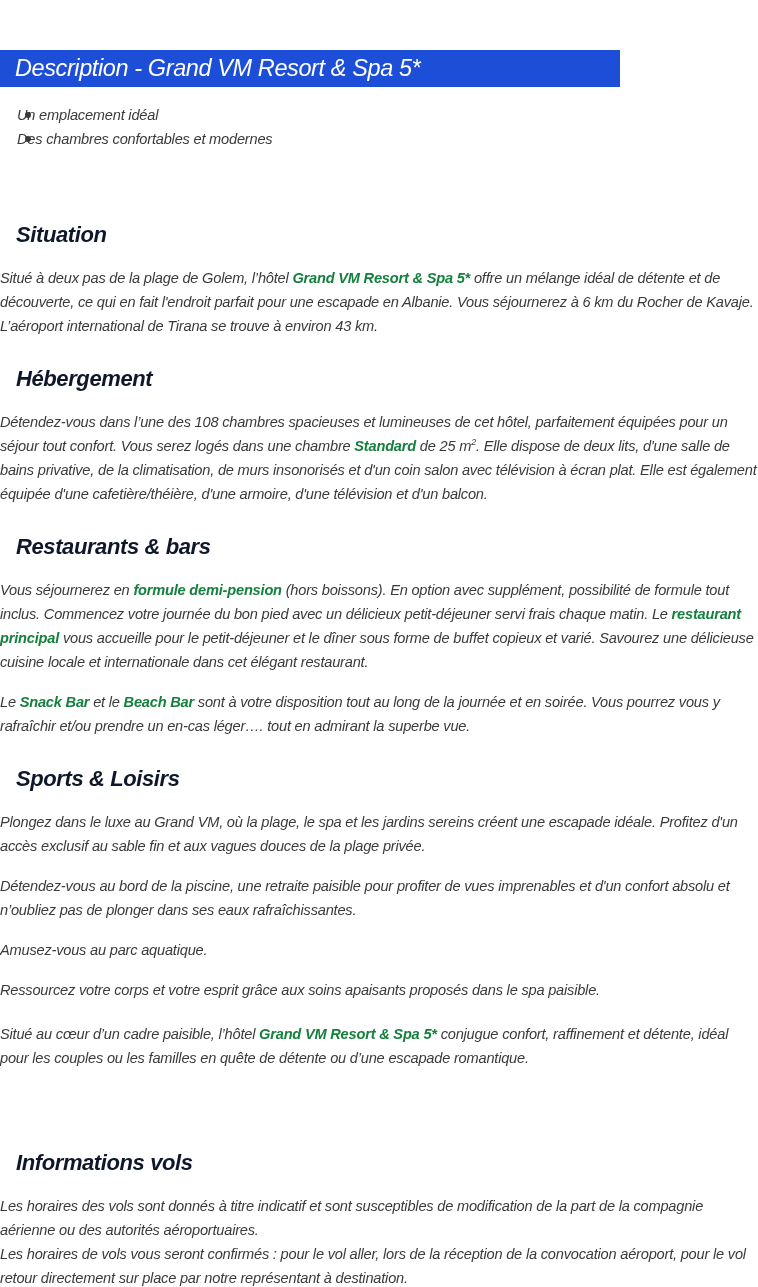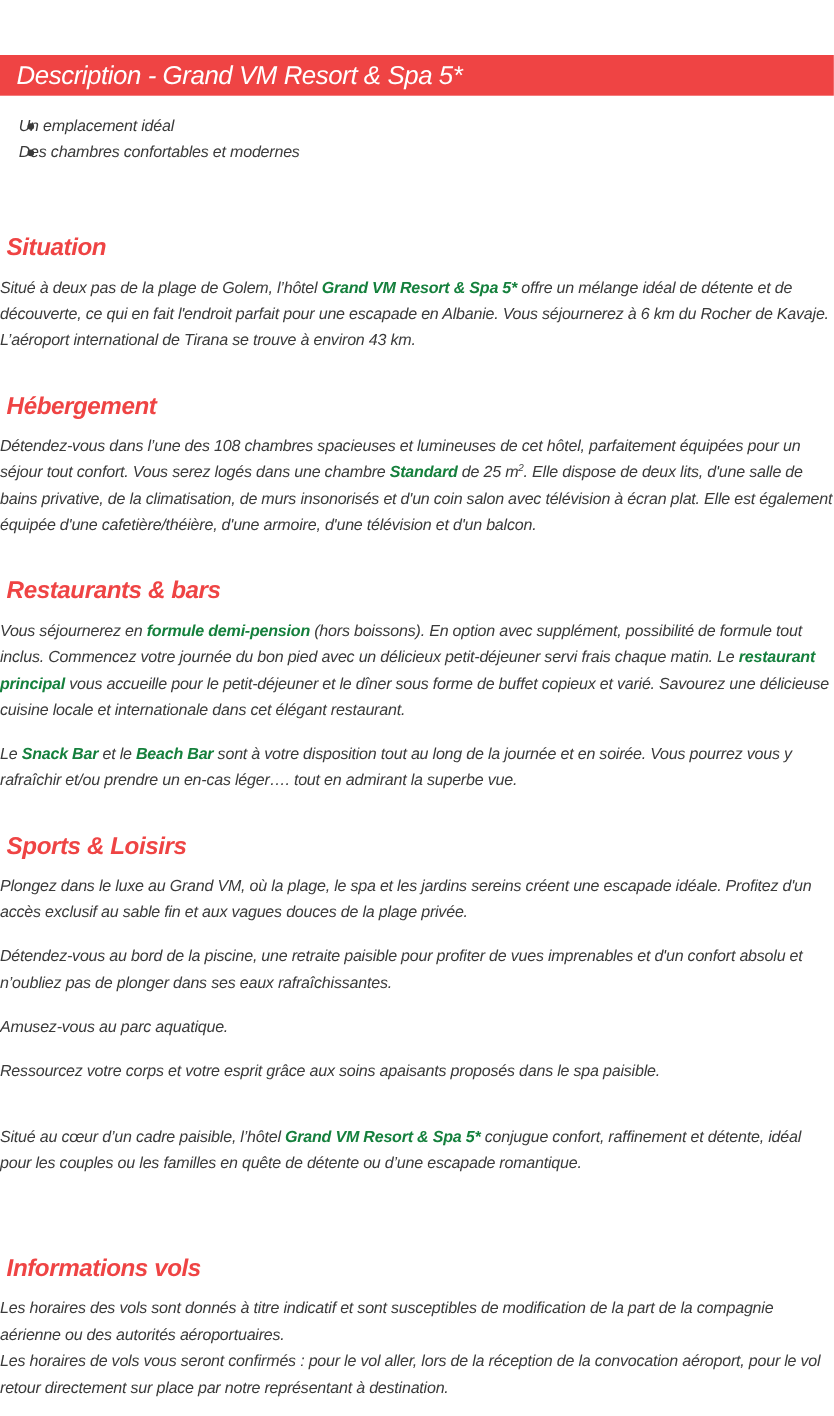--- a/index.html
+++ b/index.html
@@ -10,22 +10,22 @@
     font-family: "Liberation Sans", "DejaVu Sans", sans-serif;
     font-style: italic;
     color: #3a3a3a;
     font-size: 14.6px;
     letter-spacing: -0.2px;
     position: relative;
   }
   .banner {
     position: absolute;
     top: 50px; left: 0;
-    width: 758px; height: 37px;
-    background: #ef4444;
+    width: 620px; height: 37px;
+    background: #1d4ed8;
     color: #ffffff;
     box-sizing: border-box;
     padding-left: 15px;
     font-size: 23.5px;
     line-height: 37px;
     font-weight: normal;
     letter-spacing: -0.4px;
   }
   .bullets {
     position: absolute;
@@ -40,22 +40,22 @@
   }
   .bullets li .dot {
     position: absolute;
     left: 25px; top: 9px;
     width: 6px; height: 6px;
     border-radius: 50%;
     background: #3a3a3a;
   }
   .section { position: absolute; left: 0; width: 758px; }
   .section h2 {
-    margin: 6px;
-    color: #ef4444;
+    margin: 16px;
+    color: #0f172a;
     font-size: 22px;
     font-weight: bold;
     line-height: 30px;
     letter-spacing: -0.4px;
   }
   .section p {
     margin: 0;
     line-height: 24px;
   }
   .section p + p { margin-top: 16px; }

